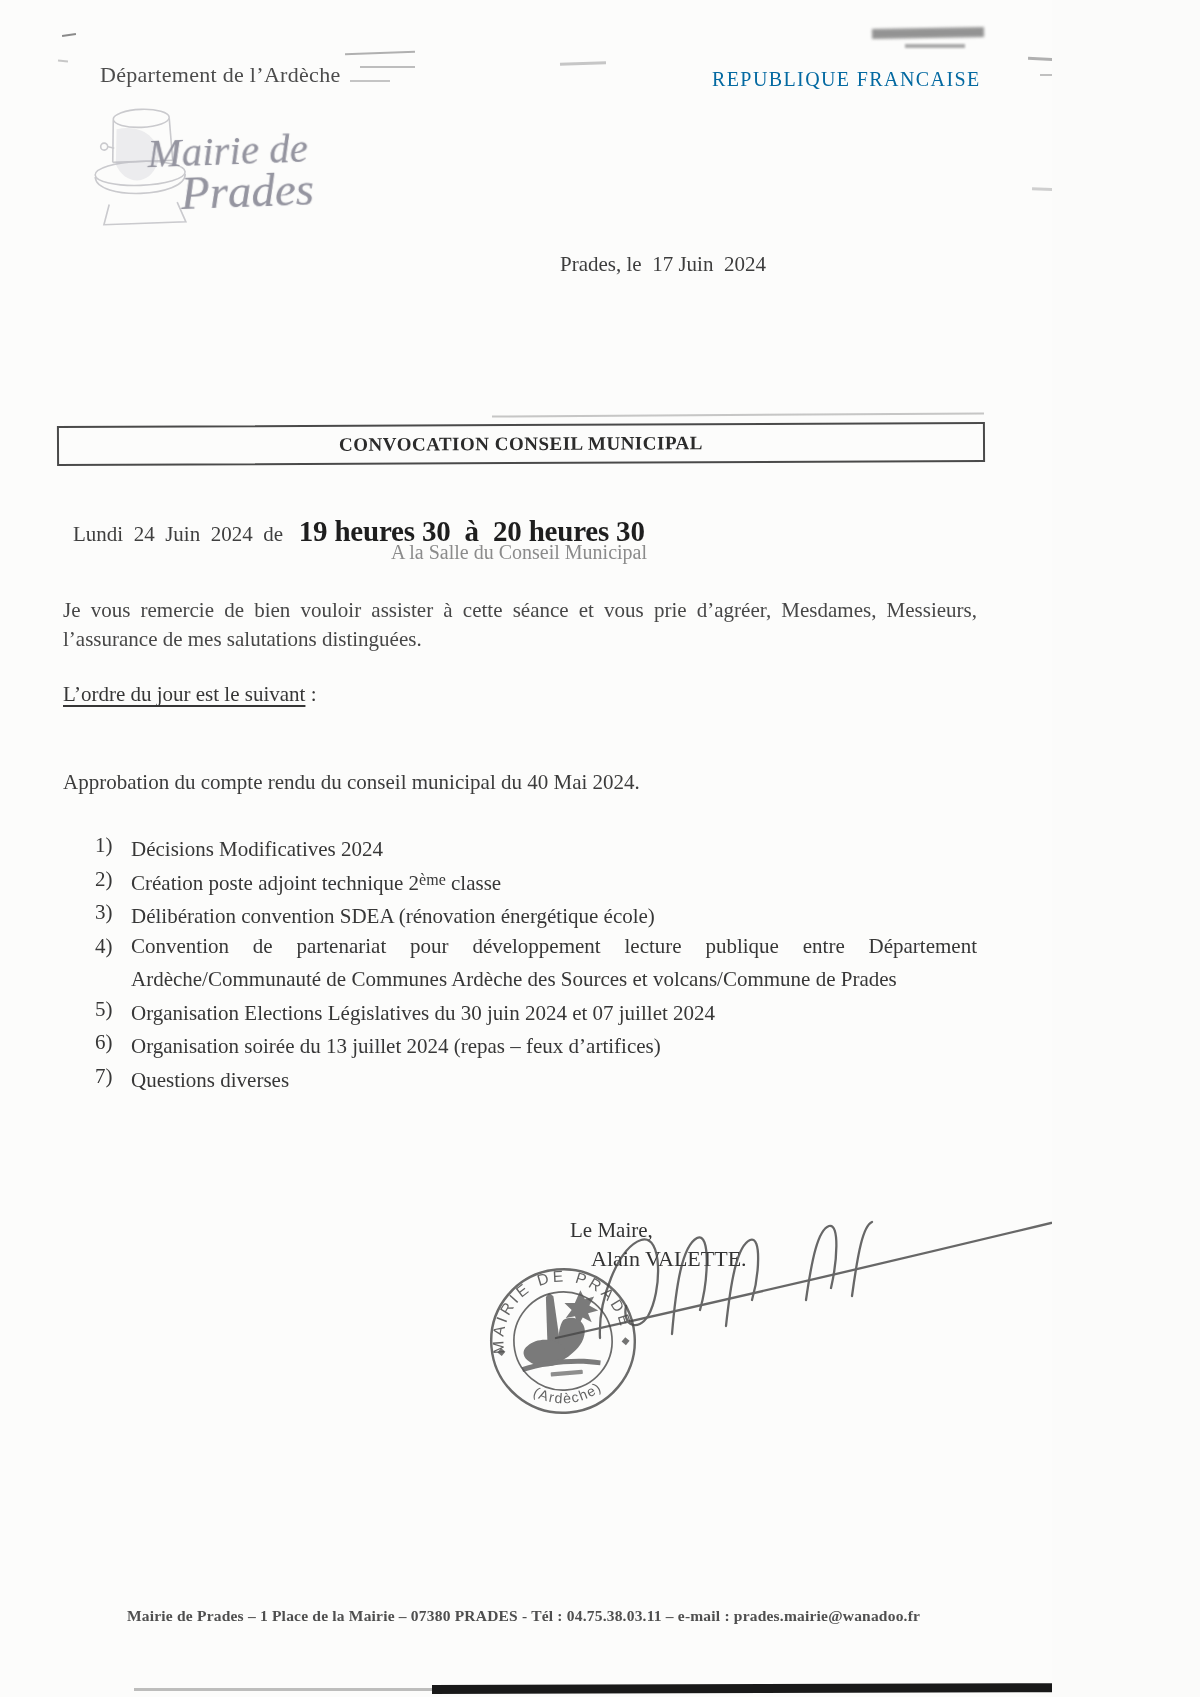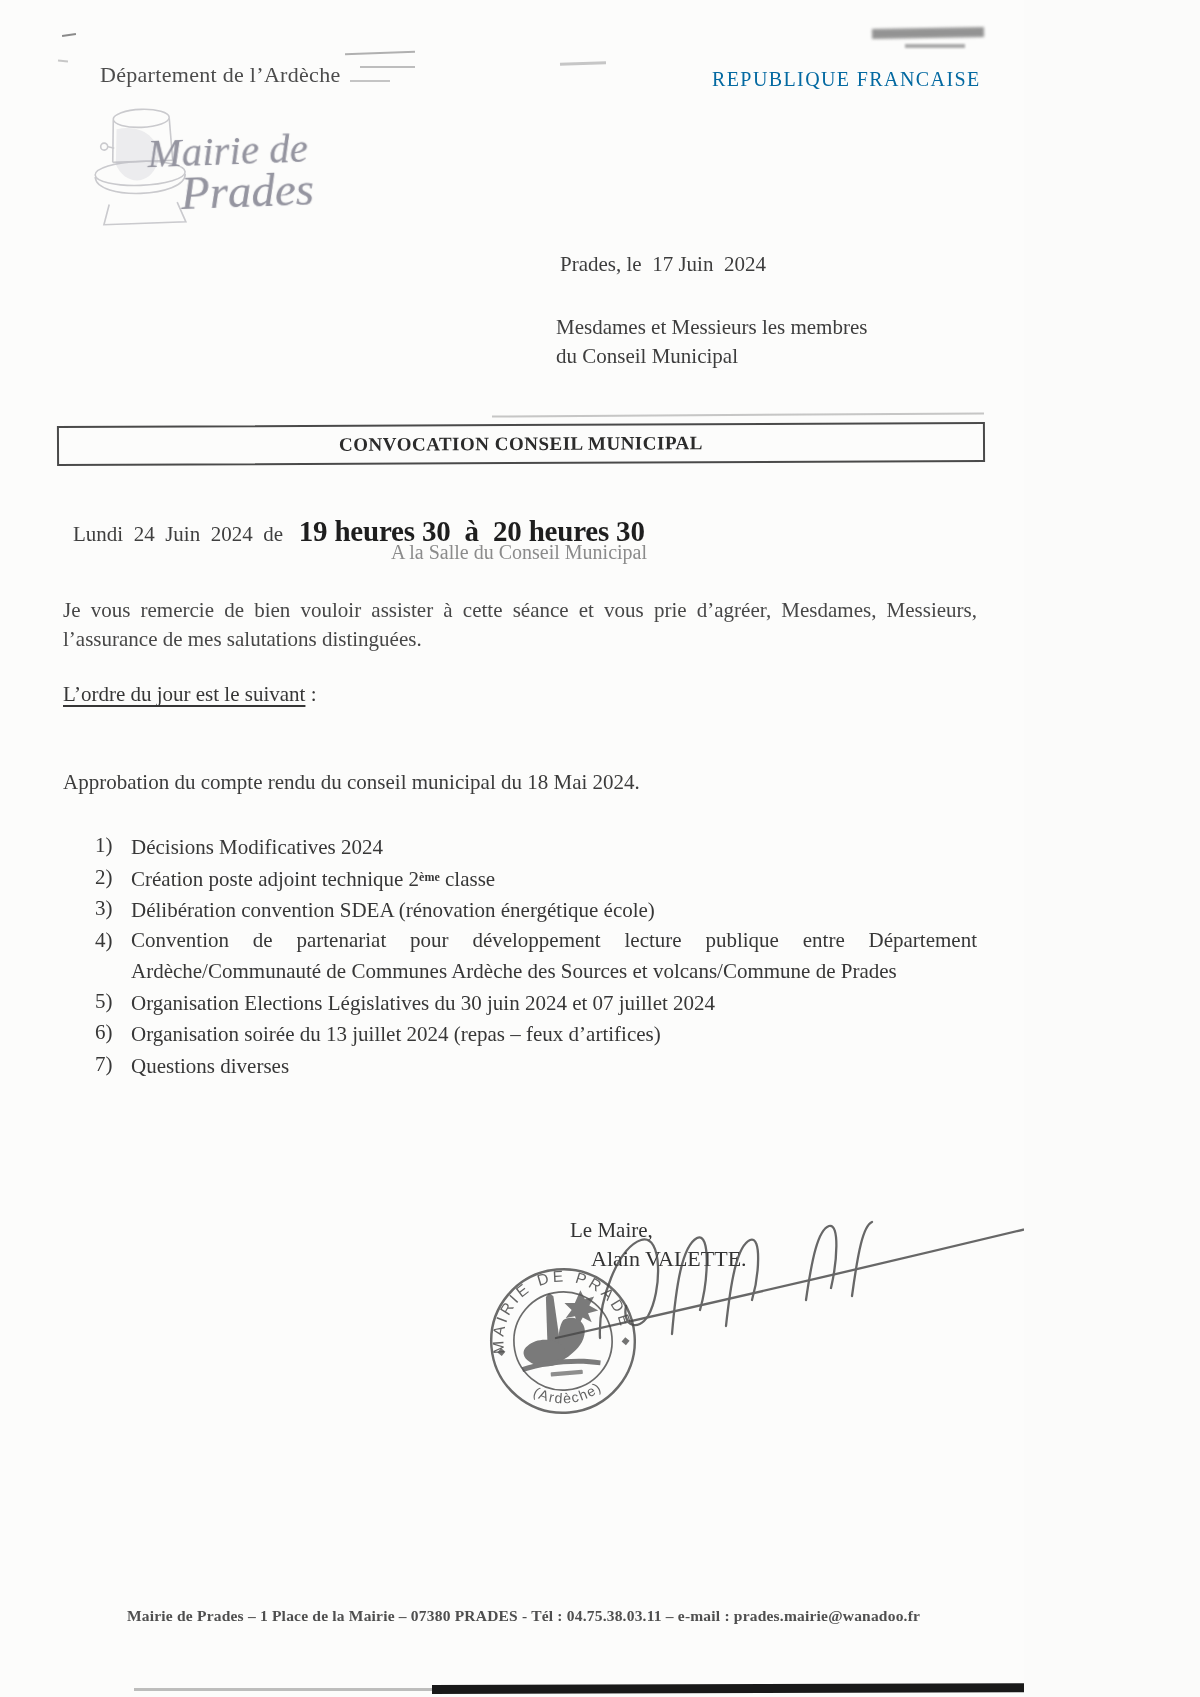--- a/index.html
+++ b/index.html
@@ -1,17 +1,17 @@
 <!DOCTYPE html>
 <html><head>
 <meta charset="utf-8">
 <style>
   html,body{margin:0;padding:0;background:#fbfbfa;}
   .page{position:relative;width:1024px;height:1697px;background:#fcfcfb;overflow:hidden;
-        font-family:"Liberation Serif","DejaVu Serif",serif;color:#3a3a3a;}
+        font-family:"Liberation Serif","DejaVu Serif",serif;color:#3a3a3a;padding-left:28px;}
   .abs{position:absolute;}
 
   
   .department{left:100px;top:62px;font-size:22px;color:#4c4c4c;letter-spacing:.3px;}
   .republic{left:712px;top:68px;font-size:20px;color:#0369a1;letter-spacing:1.4px;}
 
   .logo{left:88px;top:100px;width:300px;height:135px;transform:rotate(-2deg);}
   .logo-script{position:absolute;font-style:italic;color:#9595a0;filter:blur(.4px);
                text-shadow:0 0 1px rgba(140,140,150,.45);}
   .logo-line1{left:60px;top:26px;font-size:41px;}
@@ -36,21 +36,21 @@
 
   .agenda-heading{left:63px;top:682px;font-size:21px;color:#363636;}
   .agenda-heading .underlined{text-decoration:underline;text-underline-offset:4px;text-decoration-thickness:1.5px;}
 
   .approval{left:63px;top:770px;font-size:21px;color:#3c3c3c;}
 
   .agenda-list{left:95px;top:831px;width:882px;}
   .agenda-item{display:flex;font-size:21px;line-height:29.5px;color:#373737;}
   .agenda-item .num{width:36px;flex:none;}
   .agenda-item .text{flex:1;text-align:justify;}
-  .sup{font-size:12px;vertical-align:5px;font-weight:bold;}
+  .sup{font-size:16px;vertical-align:5px;}
 
   .sig-title{left:570px;top:1218px;font-size:21px;color:#333;}
   .sig-name{left:563px;top:1246px;font-size:22px;color:#333;margin-left:28px;}
 
   .stamp{left:478px;top:1256px;width:170px;height:170px;transform:rotate(-5deg);opacity:.88;}
   .signature-svg{left:520px;top:1180px;width:660px;height:190px;}
 
   .footer-line{left:127px;top:1607px;font-size:15.5px;color:#4f4f4f;white-space:nowrap;letter-spacing:.2px;font-weight:bold;}
 
   
@@ -79,45 +79,41 @@
         <path d="M7 72 C7 96 97 96 97 72"></path>
         <path d="M20 100 L14 120 H96 L88 100"></path>
       </g>
       <path d="M30 25 C55 20 75 35 70 60 C60 85 35 80 28 60 Z" fill="#b8b8c0" opacity=".22"></path>
     </svg>
     <span class="logo-script logo-line1">Mairie de</span>
     <span class="logo-script logo-line2">Prades</span>
   </div>
 
   <div class="abs place-date">Prades, le  17 Juin  2024</div>
-  <div class="abs addressee">
-    <div>Mesdames et Messieurs les membres</div>
-    <div>du Conseil Municipal</div>
-  </div>
 
   <div class="abs ghost-line"></div>
   <div class="abs title-box">
     <span class="title-text">CONVOCATION CONSEIL MUNICIPAL</span>
   </div>
 
   <div class="abs session-line">
     <span class="session-prefix">Lundi  24  Juin  2024  de   </span><span class="session-time">19 heures 30  à  20 heures 30</span>
   </div>
   <div class="abs body-par">
     <div class="body-line1">Je vous remercie de bien vouloir assister à cette séance et vous prie d’agréer, Mesdames, Messieurs,</div>
     <div>l’assurance de mes salutations distinguées.</div>
   </div>
 
   <div class="abs session-place">A la Salle du Conseil Municipal</div>
 
   <div class="abs agenda-heading">
     <span class="underlined">L’ordre du jour est le suivant</span><span> :</span>
   </div>
 
-  <div class="abs approval">Approbation du compte rendu du conseil municipal du 18 Mai 2024.</div>
+  <div class="abs approval">Approbation du compte rendu du conseil municipal du 40 Mai 2024.</div>
 
   <div class="abs agenda-list">
     <div class="agenda-item">
       <span class="num">1)</span>
       <span class="text"><span>Décisions Modificatives 2024</span><span class="sup"></span><span></span></span>
     </div>
     <div class="agenda-item">
       <span class="num">2)</span>
       <span class="text"><span>Création poste adjoint technique 2</span><span class="sup">ème</span><span> classe</span></span>
     </div>

